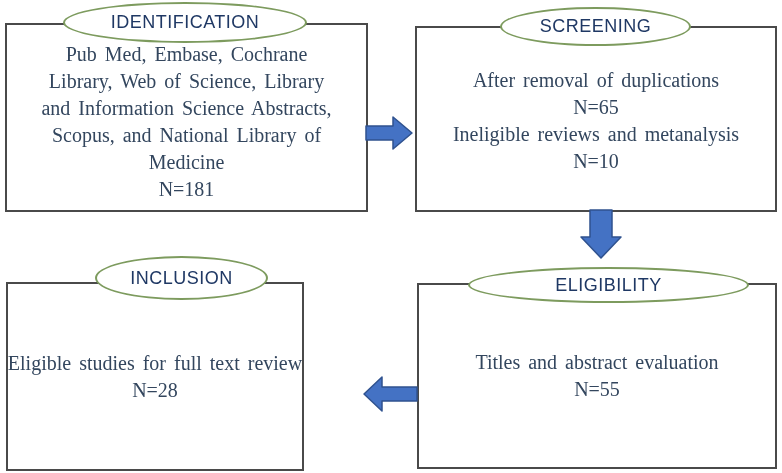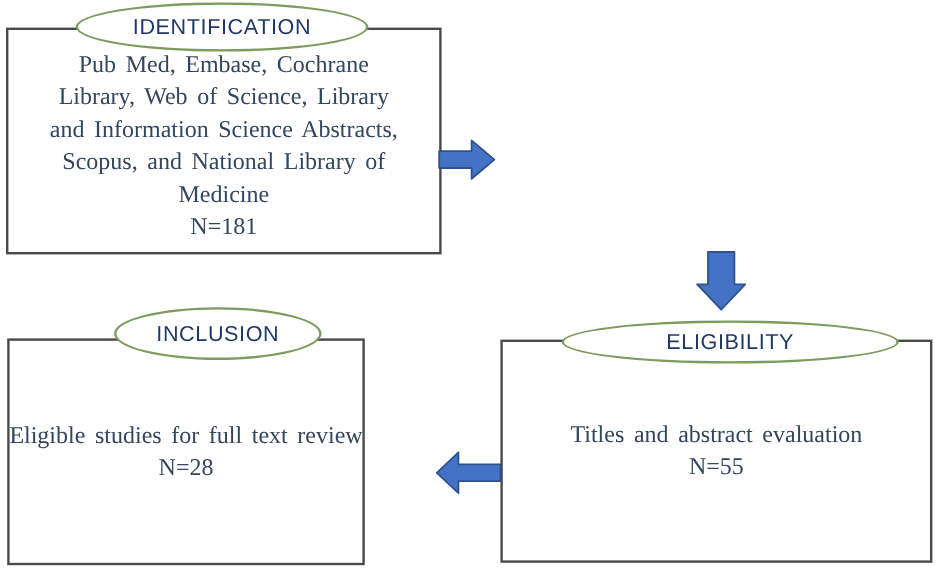--- a/index.html
+++ b/index.html
@@ -87,20 +87,29 @@
     <div class="line">Library, Web of Science, Library</div>
     <div class="line">and Information Science Abstracts,</div>
     <div class="line">Scopus, and National Library of</div>
     <div class="line">Medicine</div>
     <div class="line">N=181</div>
   </div>
   <div class="oval" id="oval-identification">
     <span class="oval-label">IDENTIFICATION</span>
   </div>
 
+  <div class="box" id="box-screening">
+    <div class="line">After removal of duplications</div>
+    <div class="line">N=65</div>
+    <div class="line">Ineligible reviews and metanalysis</div>
+    <div class="line">N=10</div>
+  </div>
+  <div class="oval" id="oval-screening">
+    <span class="oval-label">SCREENING</span>
+  </div>
 
   <div class="box" id="box-eligibility">
     <div class="line">Titles and abstract evaluation</div>
     <div class="line">N=55</div>
   </div>
   <div class="oval" id="oval-eligibility">
     <span class="oval-label">ELIGIBILITY</span>
   </div>
 
   <div class="box" id="box-inclusion">

